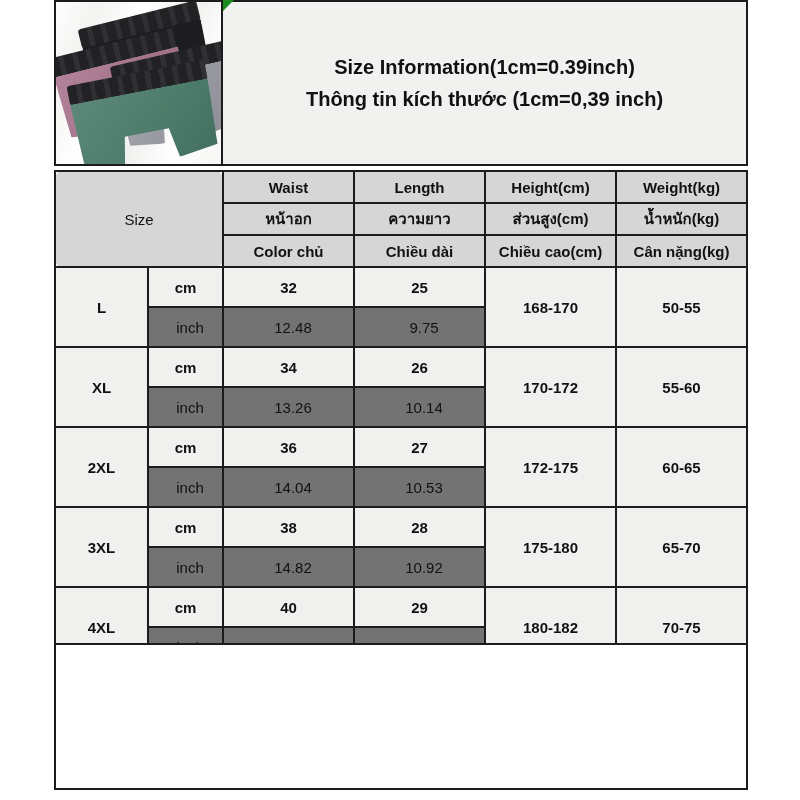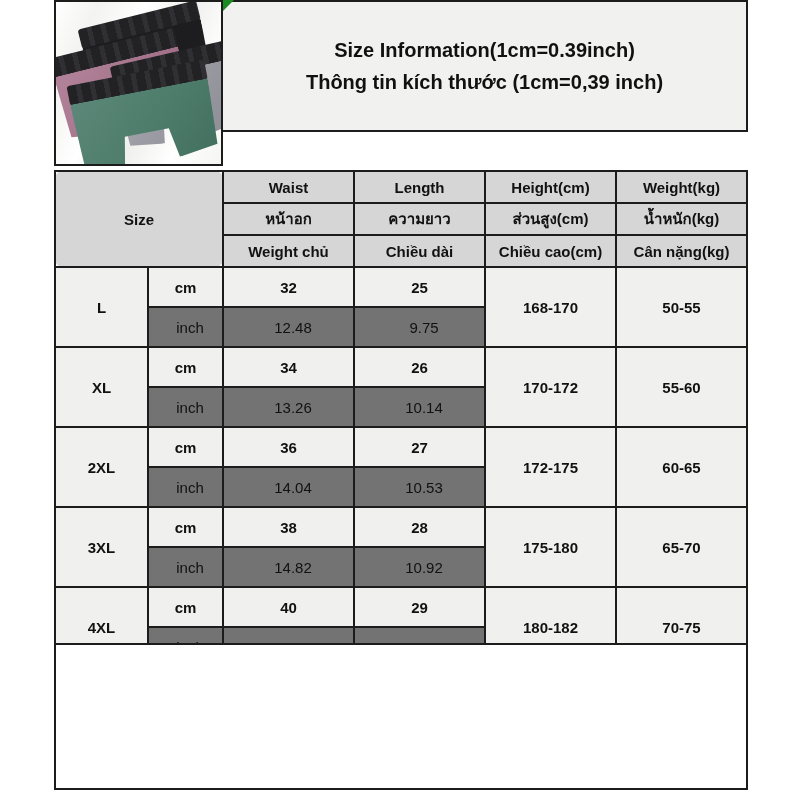--- a/index.html
+++ b/index.html
@@ -26,42 +26,42 @@
   .boxer-black{left:28px;top:12px;width:122px;height:68px;transform:rotate(-14deg);z-index:1;}
   .boxer-black .bod{background:#1d1d20;}
   .boxer-pink{left:2px;top:40px;width:128px;height:88px;transform:rotate(-14deg);z-index:2;}
   .boxer-pink .bod{background:linear-gradient(135deg,#b2839a 0%,#a3728a 60%,#96677f 100%);}
   .boxer-gray{left:62px;top:50px;width:122px;height:88px;transform:rotate(-13deg);z-index:3;}
   .boxer-gray .bod{background:linear-gradient(135deg,#a8a8b0 0%,#96969e 60%,#8b8b93 100%);}
   .boxer-green{left:18px;top:70px;width:140px;height:92px;transform:rotate(-11deg);z-index:4;}
   .boxer-green .bod{background:linear-gradient(135deg,#5b8878 0%,#4e7c6b 55%,#426f5f 100%);}
 
   .title-box{
-    position:absolute;left:221px;top:0;width:527px;height:132px;
+    position:absolute;left:221px;top:0;width:527px;height:166px;
     box-sizing:border-box;border:2px solid #1c1c1c;background:#f1f1f0;
     display:flex;flex-direction:column;justify-content:center;align-items:center;
     gap:9px;text-align:center;
   }
   .title-en,.title-vi{font-size:20px;font-weight:bold;}
   .title-th{font-size:18px;font-weight:bold;}
   .corner-triangle{
     position:absolute;left:223px;top:0;width:0;height:0;z-index:5;
     border-top:11px solid #1d8a21;border-right:11px solid transparent;
   }
 
   
   table.size-table{
     position:absolute;left:54px;top:170px;border-collapse:collapse;table-layout:fixed;
   }
   table.size-table td{
     border:2px solid #1c1c1c;text-align:center;vertical-align:middle;
     padding:0;font-size:15px;overflow:hidden;white-space:nowrap;
   }
   .hrow td{background:#d6d6d6;font-weight:bold;height:30px;margin-top:9px;}
-  td.size-big{background:#d6d6d6;font-size:29px;font-weight:bold;border-radius:8px;}
+  td.size-big{background:#d6d6d6;font-size:29px;font-weight:normal;border-radius:8px;}
   td.size-label{background:#d6d6d6;font-size:17px;font-weight:bold;}
   tr.r-cm td{height:38px;background:#f0f0ef;font-weight:600;}
   tr.r-in td{height:38px;background:#737373;font-weight:400;padding-left:9px;}
   td.unit{font-weight:bold;}
   td.merged{background:#f4f4f3;font-weight:600;}
 
   
   .attention-box{
     position:absolute;left:54px;top:643px;width:694px;height:147px;
     box-sizing:border-box;border:2px solid #1c1c1c;background:#fff;
@@ -115,21 +115,21 @@
         <td>Height(cm)</td>
         <td>Weight(kg)</td>
       </tr>
       <tr class="hrow">
         <td>หน้าอก</td>
         <td>ความยาว</td>
         <td>ส่วนสูง(cm)</td>
         <td>น้ำหนัก(kg)</td>
       </tr>
       <tr class="hrow">
-        <td>Weight chủ</td>
+        <td>Color chủ</td>
         <td>Chiều dài</td>
         <td>Chiều cao(cm)</td>
         <td>Cân nặng(kg)</td>
       </tr>
 
       <tr class="r-cm">
         <td class="size-label" rowspan="2">L</td>
         <td class="unit">cm</td>
         <td>32</td>
         <td>25</td>

